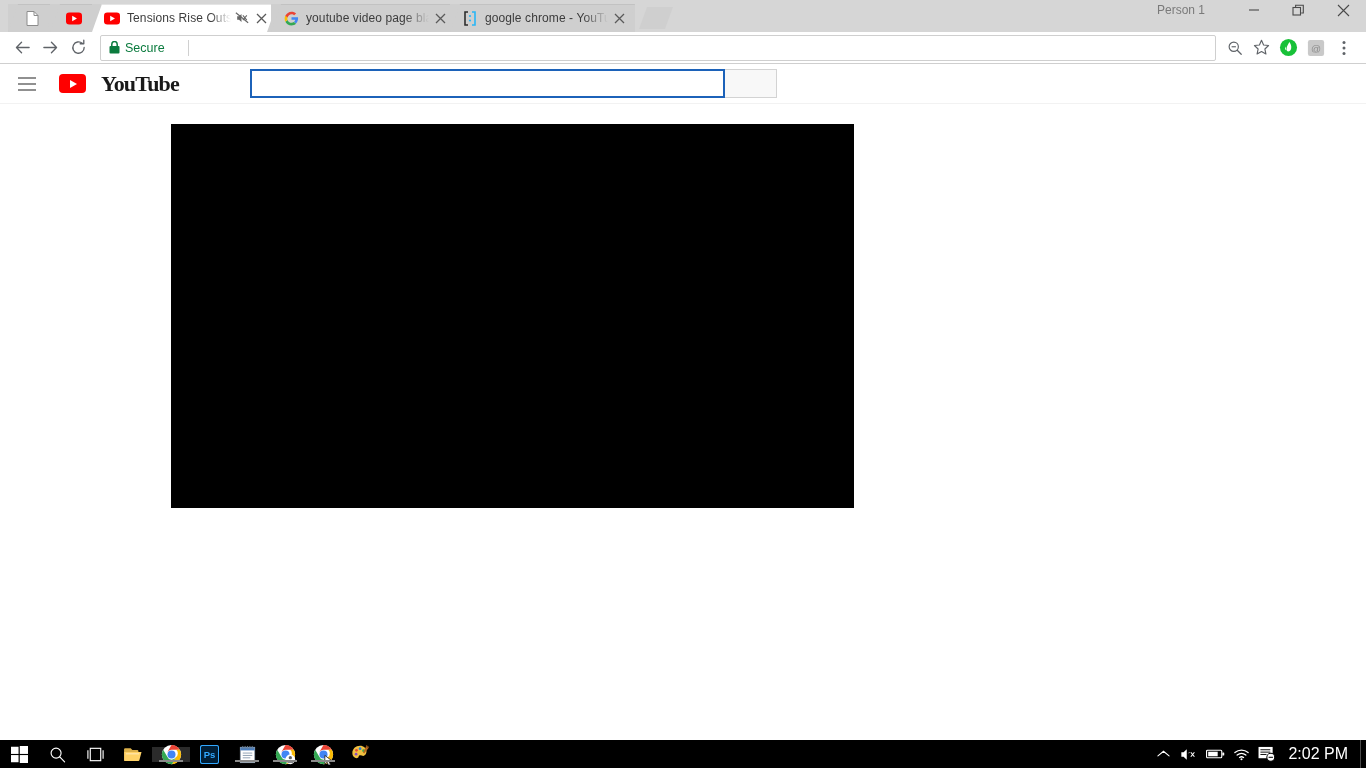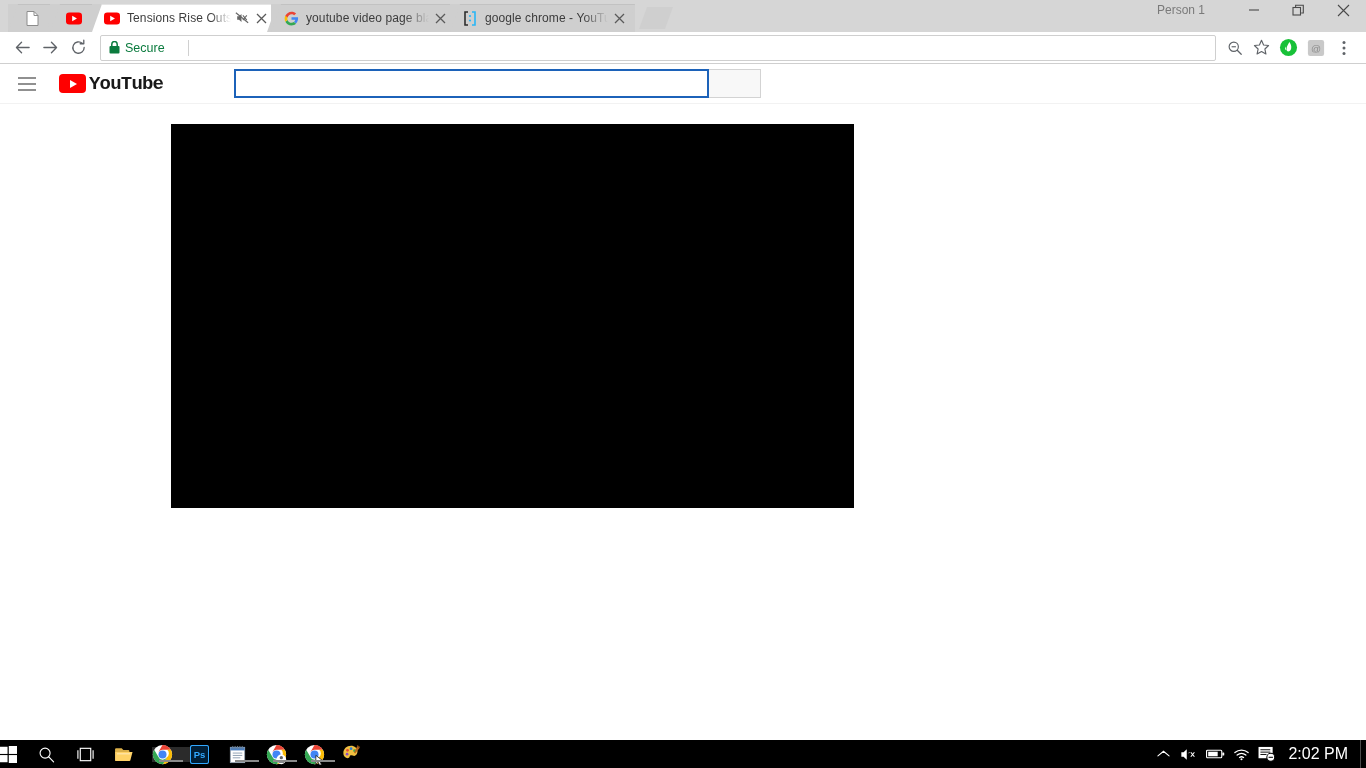--- a/index.html
+++ b/index.html
@@ -211,25 +211,26 @@
     margin-right: 3px;
   }
   #yt-logo-mark .tri {
     width: 0; height: 0;
     border-left: 7px solid #ffffff;
     border-top: 4.5px solid transparent;
     border-bottom: 4.5px solid transparent;
     margin-left: 2px;
   }
   #yt-logo-text {
-    font-size: 19px;
+    font-size: 22px;
     font-weight: bold;
     color: #191919;
     letter-spacing: -0.8px;
-    font-family: Liberation Mono, monospace;
+    font-family: Liberation Serif, serif;
+    margin-left: 12px;
   }
   #yt-search-wrap {
     display: flex;
     margin-left: 71px;
   }
   #yt-search-input {
     width: 475px; height: 29px;
     border: 2px solid #1c62b9;
     background: #ffffff;
     outline: none;
@@ -256,21 +257,21 @@
   
   #taskbar {
     position: absolute; left: 0; bottom: 0;
     width: 1366px; height: 28px;
     background: #000000;
     display: flex;
     align-items: center;
   }
   .tb-item {
     width: 38px; height: 15px;
-    display: flex; align-items: center; justify-content: flex-start;
+    display: flex; align-items: center; justify-content: center;
     cursor: pointer;
     position: relative;
     flex: 0 0 38px;
   }
   .tb-item.active { background: #2b2b2b; }
   .tb-item.running::after {
     content: "";
     position: absolute; bottom: 0; left: 7px; right: 7px;
     height: 2px; background: #8a8a8a;
   }

